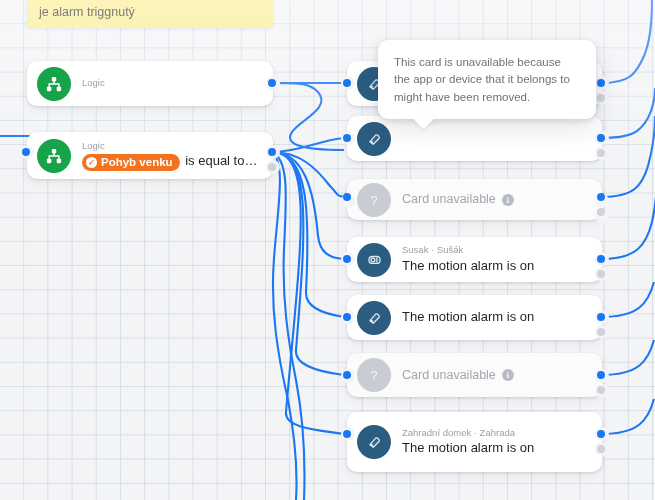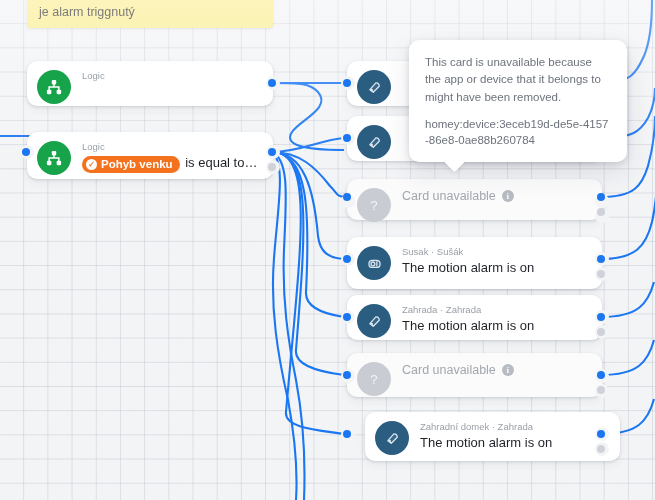--- a/index.html
+++ b/index.html
@@ -51,21 +51,21 @@
     line-height: 1.35;
   }
 
   
   .card {
     position: absolute;
     background: #ffffff;
     border-radius: 10px;
     box-shadow: 0 1px 3px rgba(40,50,70,0.16), 0 4px 10px rgba(40,50,70,0.06);
     display: flex;
-    align-items: flex-start;
+    align-items: center;
     padding: 9px 12px 9px 10px;
     z-index: 4;
   }
   .card.ghost { background: #fbfbfc; }
 
   .icon-badge {
     width: 34px; height: 34px;
     border-radius: 50%;
     flex: 0 0 34px;
     display: flex; align-items: center; justify-content: center;
@@ -142,21 +142,20 @@
   }
 
   
   .tooltip {
     position: absolute;
     background: #ffffff;
     border-radius: 10px;
     box-shadow: 0 2px 6px rgba(40,50,70,0.16), 0 10px 26px rgba(40,50,70,0.12);
     padding: 14px 16px 13px 16px;
     z-index: 20;
-    margin-left: 31px;
   }
   .tooltip p {
     font-size: 11.5px;
     line-height: 1.5;
     color: #6d737c;
   }
   .tooltip p.ids {
     margin-top: 10px;
     word-break: break-all;
     line-height: 1.45;
@@ -302,21 +301,21 @@
       </div>
     </div>
   </div>
   <div class="dot in" style="left:343px; top:193px;"></div>
   <div class="dot out" style="left:597px; top:193px;"></div>
   <div class="dot gray" style="left:597px; top:208px;"></div>
 
   <div class="notch" style="left:341px; top:252px;"></div>
   <div class="notch" style="left:595px; top:252px;"></div>
   <div class="notch" style="left:595px; top:267px;"></div>
-  <div class="card" style="left:347px; top:237px; width:255px; height:52px;">
+  <div class="card" style="left:347px; top:237px; width:255px; height:45px;">
     <div class="icon-badge device">
       <svg width="19" height="19" viewBox="0 0 24 24" fill="none" stroke="#dfe7ee" stroke-width="1.6" stroke-linejoin="round">
         <rect x="5" y="8" width="14" height="9" rx="4.2" fill="#35688c"></rect>
         <circle cx="10" cy="12.5" r="2.4"></circle>
         <path d="M15 9.2 V15.8"></path>
       </svg>
     </div>
     <div class="card-body">
       <div class="card-sub">Susak · Sušák</div>
       <div class="card-title">The motion alarm is on</div>
@@ -330,21 +329,20 @@
   <div class="notch" style="left:595px; top:310px;"></div>
   <div class="notch" style="left:595px; top:325px;"></div>
   <div class="card" style="left:347px; top:295px; width:255px; height:45px;">
     <div class="icon-badge device">
       <svg width="18" height="18" viewBox="0 0 24 24" fill="none" stroke="#dfe7ee" stroke-width="1.7" stroke-linejoin="round">
         <path d="M6.5 15.5 L14.5 6.5 A4 4 0 0 1 19 11 L11 19 Z" fill="#35688c"></path>
         <circle cx="9" cy="16" r="1.6" fill="#dfe7ee" stroke="none"></circle>
       </svg>
     </div>
     <div class="card-body">
-      <div class="card-sub">Zahrada · Zahrada</div>
       <div class="card-title">The motion alarm is on</div>
     </div>
   </div>
   <div class="dot in" style="left:343px; top:313px;"></div>
   <div class="dot out" style="left:597px; top:313px;"></div>
   <div class="dot gray" style="left:597px; top:328px;"></div>
 
   <div class="notch" style="left:341px; top:369px;"></div>
   <div class="notch" style="left:595px; top:369px;"></div>
   <div class="notch" style="left:595px; top:384px;"></div>
@@ -361,35 +359,34 @@
       </div>
     </div>
   </div>
   <div class="dot in" style="left:343px; top:371px;"></div>
   <div class="dot out" style="left:597px; top:371px;"></div>
   <div class="dot gray" style="left:597px; top:386px;"></div>
 
   <div class="notch" style="left:341px; top:427px;"></div>
   <div class="notch" style="left:595px; top:427px;"></div>
   <div class="notch" style="left:595px; top:442px;"></div>
-  <div class="card" style="left:365px; top:412px; width:255px; height:49px;">
+  <div class="card" style="left:347px; top:412px; width:255px; height:60px;">
     <div class="icon-badge device">
       <svg width="18" height="18" viewBox="0 0 24 24" fill="none" stroke="#dfe7ee" stroke-width="1.7" stroke-linejoin="round">
         <path d="M6.5 15.5 L14.5 6.5 A4 4 0 0 1 19 11 L11 19 Z" fill="#35688c"></path>
         <circle cx="9" cy="16" r="1.6" fill="#dfe7ee" stroke="none"></circle>
       </svg>
     </div>
     <div class="card-body">
       <div class="card-sub">Zahradní domek · Zahrada</div>
       <div class="card-title">The motion alarm is on</div>
     </div>
   </div>
   <div class="dot in" style="left:343px; top:430px;"></div>
   <div class="dot out" style="left:597px; top:430px;"></div>
   <div class="dot gray" style="left:597px; top:445px;"></div>
 
   <div class="tooltip" style="left:378px; top:40px; width:218px;">
     <p>This card is unavailable because the app or device that it belongs to might have been removed.</p>
-    <p class="ids">homey:device:3eceb19d-de5e-4157-86e8-0ae88b260784</p>
     <div class="tip-arrow"></div>
   </div>
 
 </div>
 
 </body></html>

